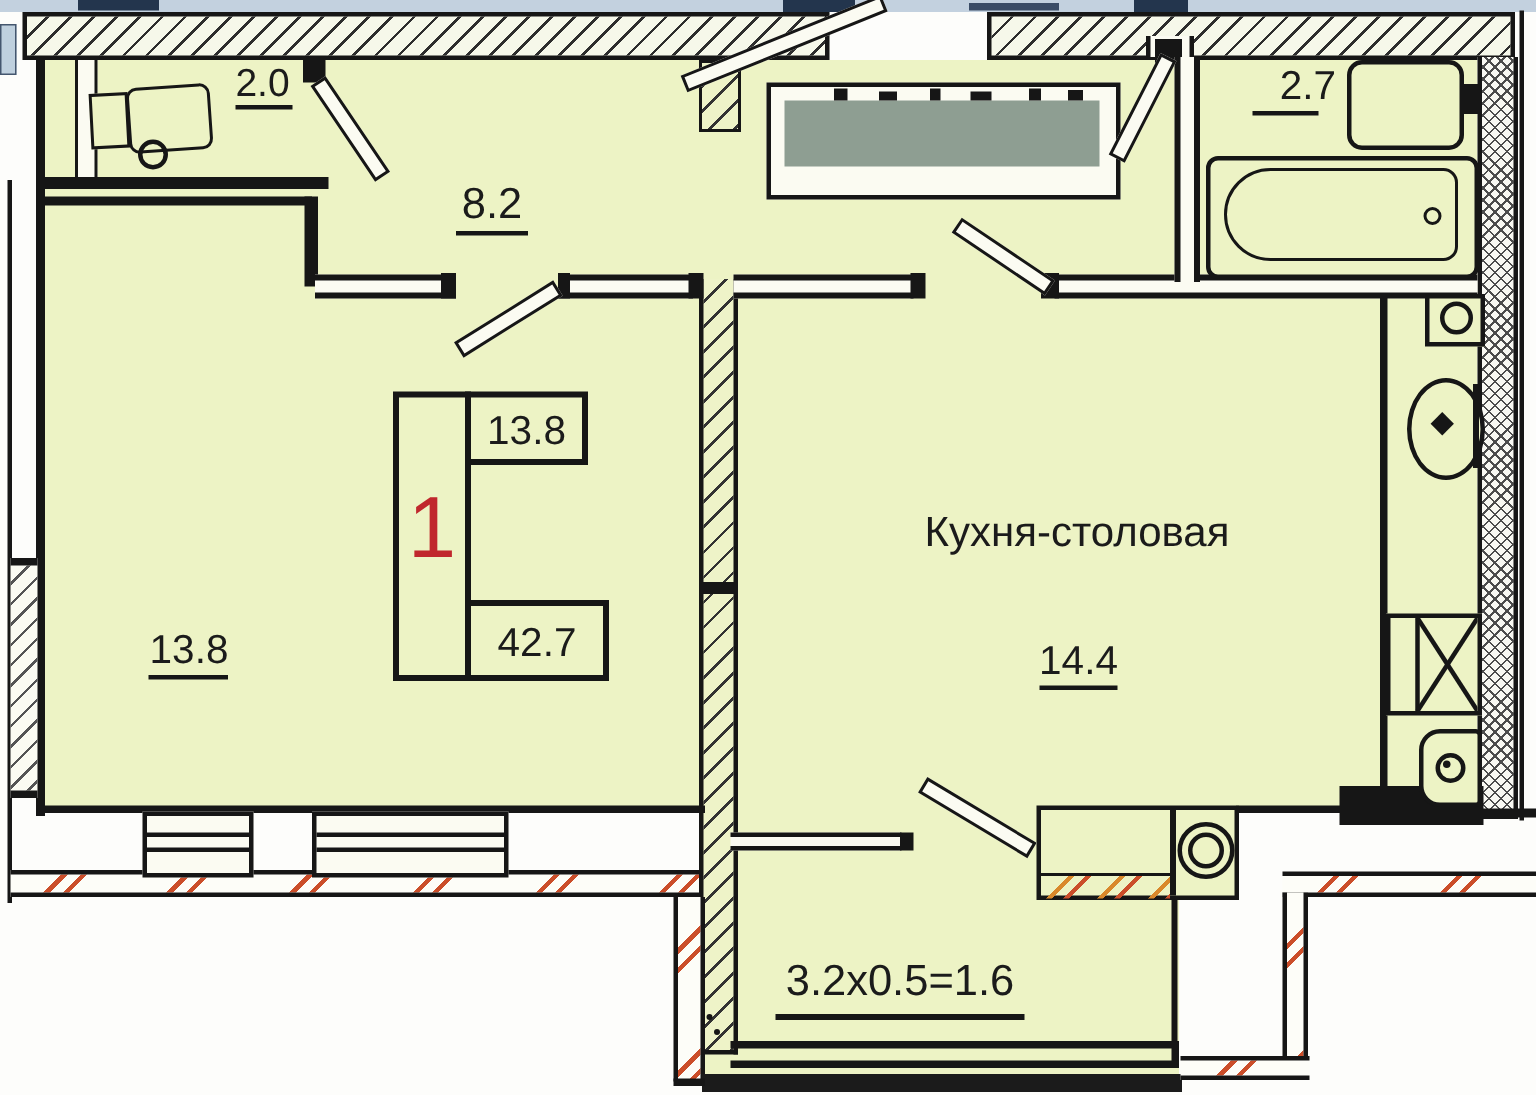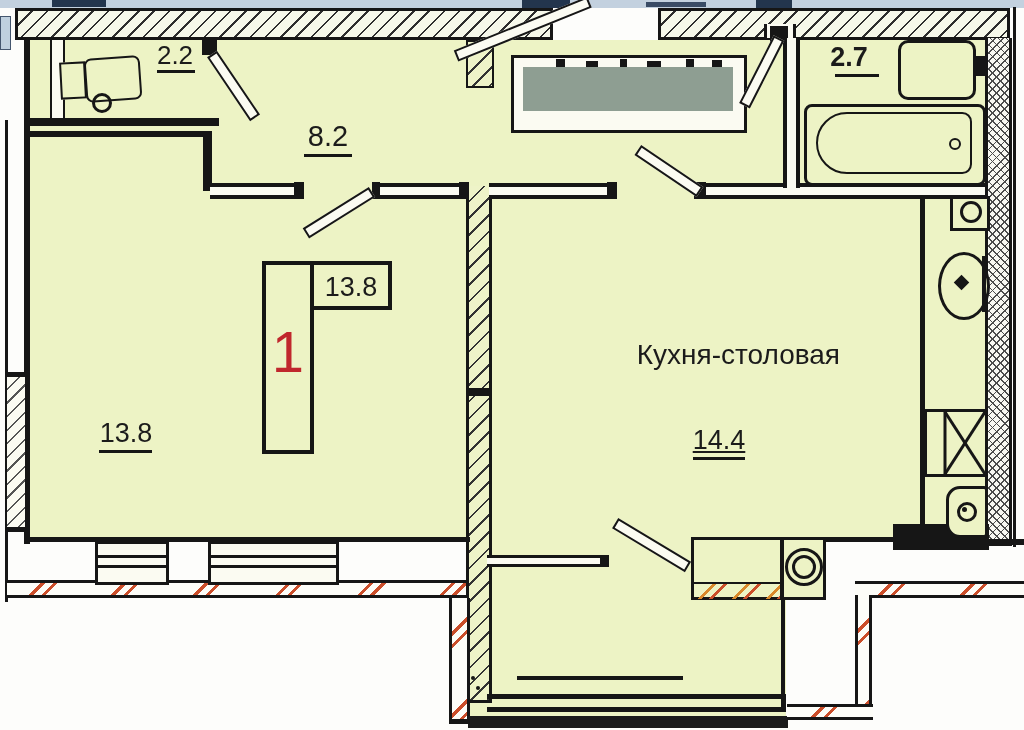--- a/index.html
+++ b/index.html
@@ -160,34 +160,38 @@
   <div class="redh" style="left:855px;top:595px;width:11px;height:118px;border-left:3.4px solid #161616;border-right:3.4px solid #161616;z-index:12;"></div>
   <div class="redh" style="left:787px;top:704px;width:86px;height:10px;border-top:3.4px solid #161616;border-bottom:3.4px solid #161616;z-index:12;"></div>
 
   <div class="abs" style="left:262px;top:261px;width:144px;height:193px;z-index:40;">
     <div class="abs" style="left:0;top:0;width:44px;height:185px;border:4px solid #161616;">
       <div class="lbl" style="left:0;top:58px;width:44px;font-size:58px;color:#c0272d;line-height:1;">1</div>
     </div>
     <div class="abs" style="left:48px;top:0;width:74px;height:41px;border:4px solid #161616;">
       <div class="lbl" style="left:0;top:7px;width:74px;font-size:27px;">13.8</div>
     </div>
+    <div class="abs" style="left:48px;top:139px;width:88px;height:46px;border:4px solid #161616;">
+      <div class="lbl" style="left:0;top:9px;width:88px;font-size:27px;">42.7</div>
+    </div>
   </div>
 
-  <div class="lbl" style="left:153px;top:40px;width:44px;font-size:26px;">2.2</div>
+  <div class="lbl" style="left:153px;top:40px;width:44px;font-size:26px;">2.0</div>
   <div class="blk" style="left:157px;top:70px;width:38px;height:3px;z-index:50;"></div>
 
   <div class="lbl" style="left:299px;top:120px;width:58px;font-size:29px;">8.2</div>
   <div class="blk" style="left:304px;top:154px;width:48px;height:3px;z-index:50;"></div>
 
-  <div class="lbl" style="left:823px;top:42px;width:52px;font-size:27px;font-weight:bold;">2.7</div>
+  <div class="lbl" style="left:846px;top:42px;width:52px;font-size:27px;">2.7</div>
   <div class="blk" style="left:835px;top:74px;width:44px;height:3px;z-index:50;"></div>
 
   <div class="lbl" style="left:97px;top:418px;width:58px;font-size:27px;">13.8</div>
   <div class="blk" style="left:99px;top:450px;width:53px;height:3px;z-index:50;"></div>
 
-  <div class="lbl" style="left:596px;top:339px;width:244px;font-size:28px;text-align:right;">Кухня-столовая</div>
-  <div class="lbl" style="left:690px;top:425px;width:58px;font-size:27px;text-decoration:underline;">14.4</div>
+  <div class="lbl" style="left:596px;top:339px;width:244px;font-size:28px;">Кухня-столовая</div>
+  <div class="lbl" style="left:690px;top:425px;width:58px;font-size:27px;">14.4</div>
   <div class="blk" style="left:693px;top:457px;width:52px;height:3px;z-index:50;"></div>
 
+  <div class="lbl" style="left:512px;top:638px;width:176px;font-size:29px;">3.2x0.5=1.6</div>
   <div class="blk" style="left:517px;top:676px;width:166px;height:4px;z-index:50;"></div>
 
 
 </div>
 
 </body></html>

